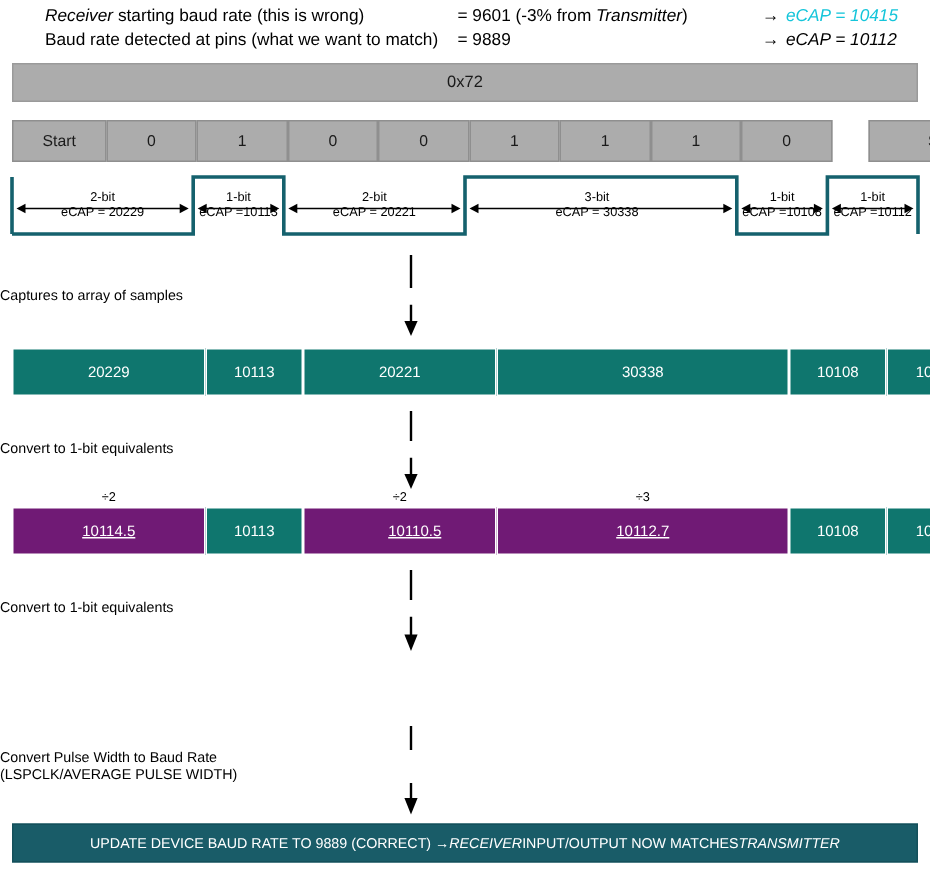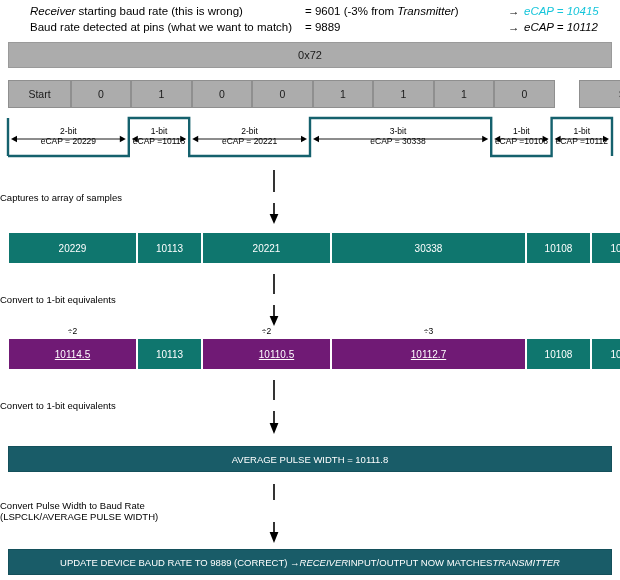--- a/index.html
+++ b/index.html
@@ -255,21 +255,20 @@
     <svg width="16" height="20" viewBox="0 0 16 20">
       <line x1="8" y1="0" x2="8" y2="20" stroke="#000" stroke-width="1.6"></line>
     </svg>
     <div class="ftxt">Convert to 1-bit equivalents</div>
     <svg width="16" height="24" viewBox="0 0 16 24">
       <line x1="8" y1="0" x2="8" y2="14" stroke="#000" stroke-width="1.6"></line>
       <polygon points="8,23 3.6,12 12.4,12" fill="#000"></polygon>
     </svg>
   </div>
 
-  <div class="widebar" style="top:446px;">AVERAGE PULSE WIDTH = 10111.8</div>
 
   <div class="flow" style="top:484px;">
     <svg width="16" height="16" viewBox="0 0 16 16">
       <line x1="8" y1="0" x2="8" y2="16" stroke="#000" stroke-width="1.6"></line>
     </svg>
     <div class="ftxt">Convert Pulse Width to Baud Rate</div>
     <div class="ftxt">(LSPCLK/AVERAGE PULSE WIDTH)</div>
     <svg width="16" height="22" viewBox="0 0 16 22">
       <line x1="8" y1="0" x2="8" y2="12" stroke="#000" stroke-width="1.6"></line>
       <polygon points="8,21 3.6,10 12.4,10" fill="#000"></polygon>

